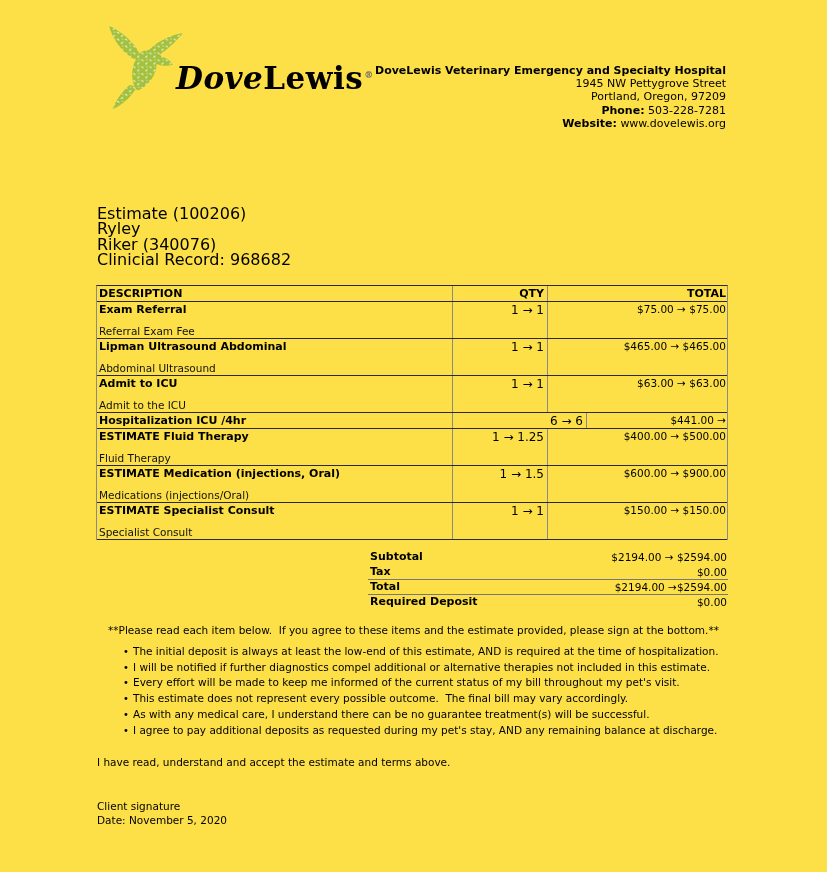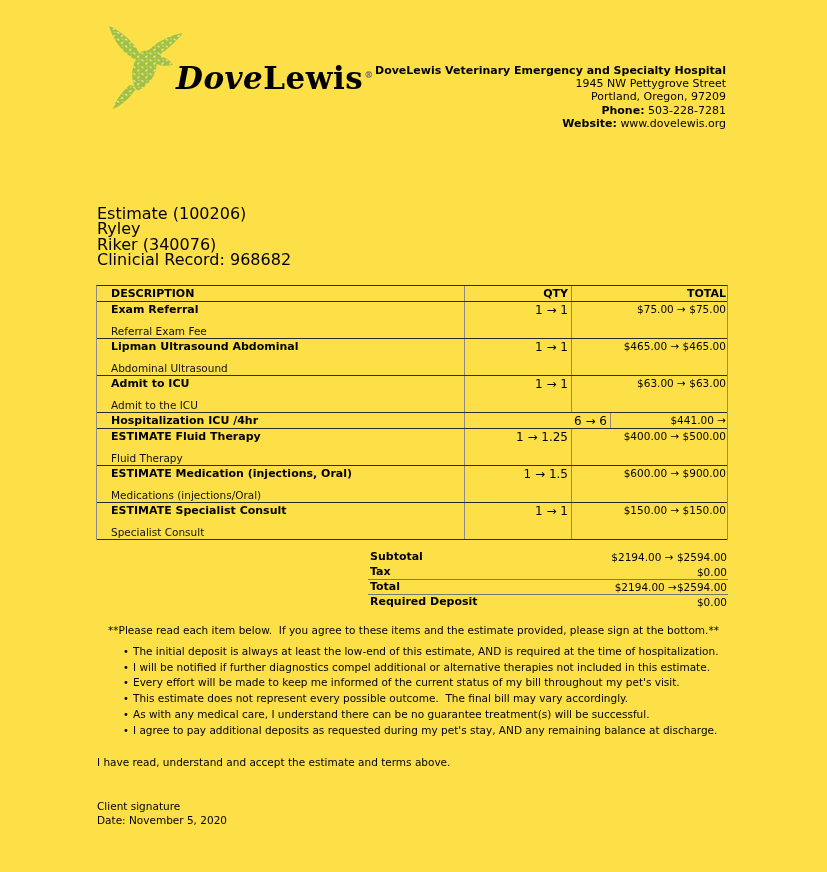--- a/index.html
+++ b/index.html
@@ -24,21 +24,21 @@
                    font-size:16px; line-height:15.4px;margin-top:28px; }
 
   
   .itemtable { position:absolute; left:96px; top:285px; width:632px;
                border-left:1px solid #8a8a8a; border-right:1px solid #8a8a8a;
                border-top:1px solid #2b2b2b; font-size:11px; }
   .thead, .trow { display:flex; border-bottom:1px solid #2b2b2b; }
   .thead { height:16px; font-weight:bold; }
   .trow { height:37px; position:relative; }
   .trow.compact { height:16px;gap:39px; }
-  .cell { overflow:hidden;margin-left:12px; }
+  .cell { overflow:hidden; }
   .cell.desc { width:356px; border-right:1px solid #8a8a8a; position:relative; padding:1px 2px; }
   .cell.qty  { width:95px;  border-right:1px solid #8a8a8a; text-align:right; padding:1px 3px 0 0; font-size:12px; }
   .cell.total{ flex:1; text-align:right; padding:1px 1px 0 0; font-size:10.5px; }
   .thead .cell.qty, .thead .cell.total { font-size:11px; font-weight:bold; }
   .item-name { font-weight:bold; font-size:11px; white-space:nowrap; }
   .item-desc { position:absolute; left:2px; bottom:1px; font-weight:normal; font-size:10.5px; color:#111; white-space:nowrap; }
 
   
   .totals { position:absolute; left:96px; top:550px; width:632px; font-size:10.5px; }
   .totrow { position:relative; height:15px; }

